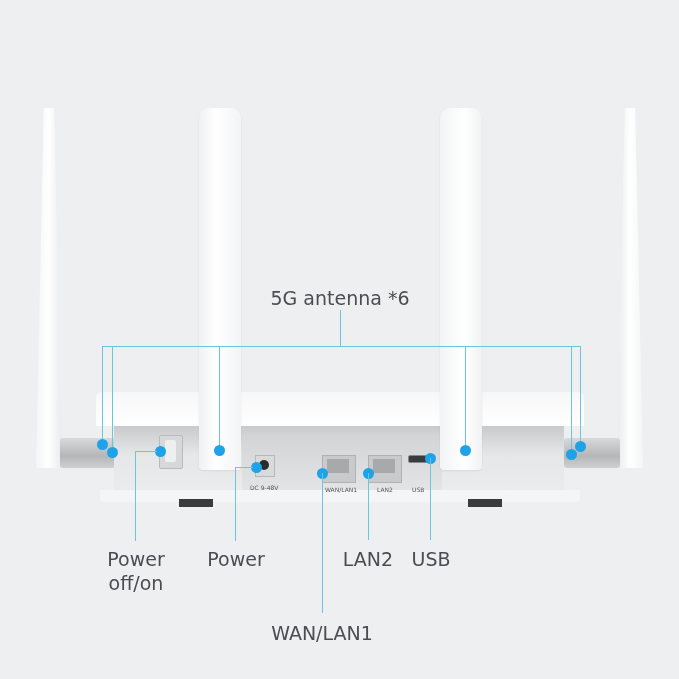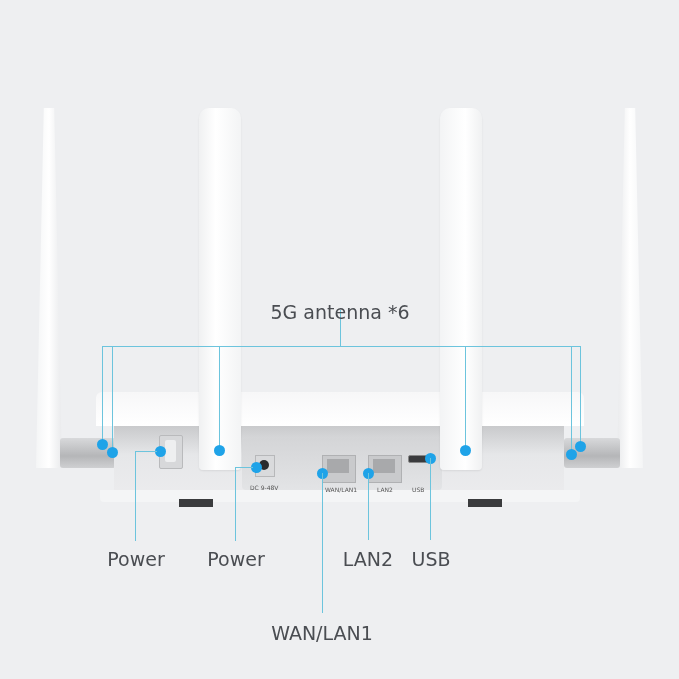--- a/index.html
+++ b/index.html
@@ -80,23 +80,24 @@
   <div class="dot" style="left:317px;top:468px;"></div>
   <div class="line" style="left:322px;top:473px;width:1px;height:140px;"></div>
 
   <div class="dot" style="left:363px;top:468px;"></div>
   <div class="line" style="left:368px;top:473px;width:1px;height:67px;"></div>
 
   <div class="dot" style="left:425px;top:453px;"></div>
   <div class="line" style="left:430px;top:458px;width:1px;height:82px;"></div>
 </div>
 
-<div class="label" style="left:240px;top:300px;width:200px;">5G antenna *6</div>
+<div class="label" style="left:240px;top:286px;width:200px;">5G antenna *6</div>
 
 <div class="label" style="left:90px;top:547px;width:92px;">
   <div>Power</div>
+  <div>off/on</div>
 </div>
 <div class="label" style="left:190px;top:547px;width:92px;">
   <div>Power</div>
 </div>
 <div class="label" style="left:262px;top:621px;width:120px;">WAN/LAN1</div>
 <div class="label" style="left:336px;top:547px;width:64px;">LAN2</div>
 <div class="label" style="left:406px;top:547px;width:50px;">USB</div>
 
 </body></html>

